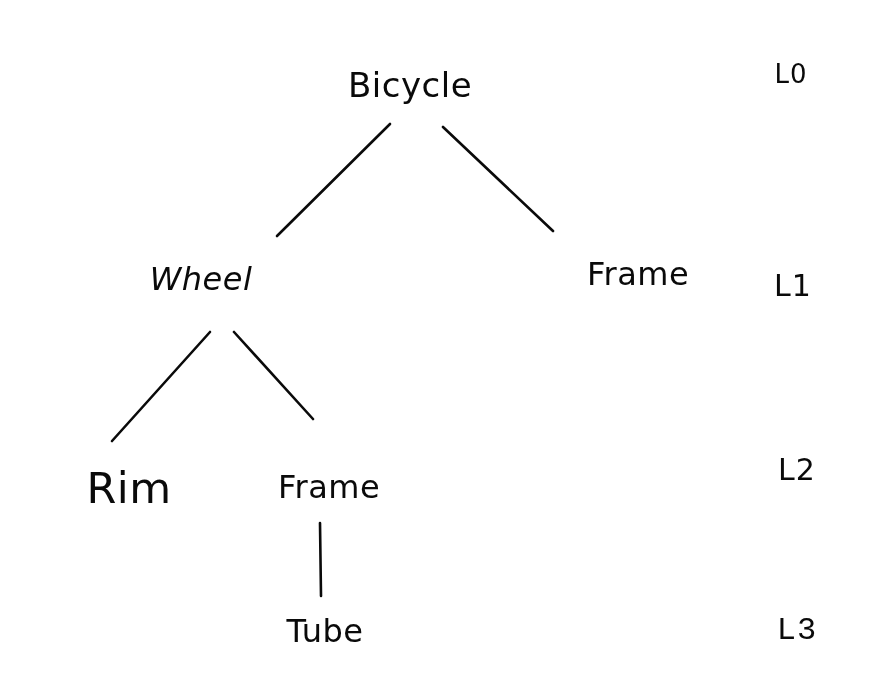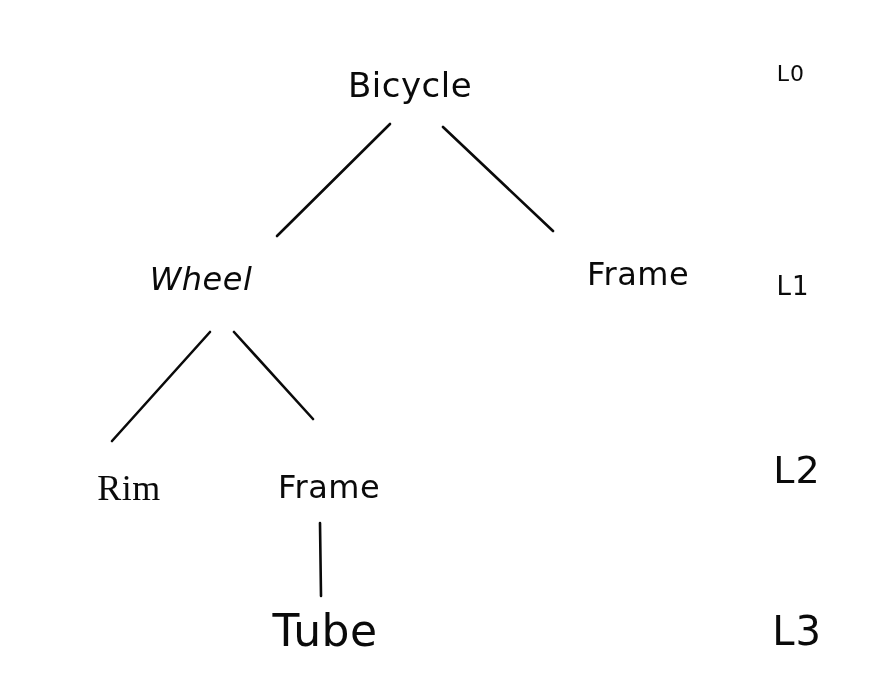--- a/index.html
+++ b/index.html
@@ -56,25 +56,25 @@
       <line x1="443" y1="127" x2="553" y2="231" stroke="#0a0a0a" stroke-width="2.6" stroke-linecap="round"></line>
       <line x1="210" y1="332" x2="112" y2="441" stroke="#0a0a0a" stroke-width="2.6" stroke-linecap="round"></line>
       <line x1="234" y1="332" x2="313" y2="419" stroke="#0a0a0a" stroke-width="2.6" stroke-linecap="round"></line>
       <line x1="320" y1="523" x2="321" y2="596" stroke="#0a0a0a" stroke-width="2.6" stroke-linecap="round"></line>
     </svg>
 
   <div id="node-layer">
       <div class="node-label" style="left: 410px; top: 85px; font-size: 34px;">Bicycle</div>
       <div class="node-label" style="left: 201px; top: 279px; font-size: 32px; font-style: italic;">Wheel</div>
       <div class="node-label" style="left: 638px; top: 274px; font-size: 32px;">Frame</div>
-      <div class="node-label" style="left: 129px; top: 488px; font-size: 36px; font-family: Liberation Serif, serif;">Rim</div>
+      <div class="node-label" style="left: 129px; top: 488px; font-size: 43px;">Rim</div>
       <div class="node-label" style="left: 329px; top: 487px; font-size: 32px;">Frame</div>
-      <div class="node-label" style="left: 325px; top: 631px; font-size: 44px;">Tube</div>
+      <div class="node-label" style="left: 325px; top: 631px; font-size: 32px;">Tube</div>
     </div>
 
   <div id="level-layer">
-      <div class="level-label" style="left: 791px; top: 74px; font-size: 22px;">L0</div>
-      <div class="level-label" style="left: 793px; top: 286px; font-size: 26px;">L1</div>
-      <div class="level-label" style="left: 797px; top: 470px; font-size: 38px;">L2</div>
-      <div class="level-label" style="left: 797px; top: 631px; font-size: 40px;">L3</div>
+      <div class="level-label" style="left: 791px; top: 74px; font-size: 26px;">L0</div>
+      <div class="level-label" style="left: 793px; top: 286px; font-size: 30px;">L1</div>
+      <div class="level-label" style="left: 797px; top: 470px; font-size: 30px;">L2</div>
+      <div class="level-label" style="left: 797px; top: 631px; font-size: 32px; font-family: Liberation Mono, monospace;">L3</div>
     </div>
 
 </div>
 
 </body></html>

